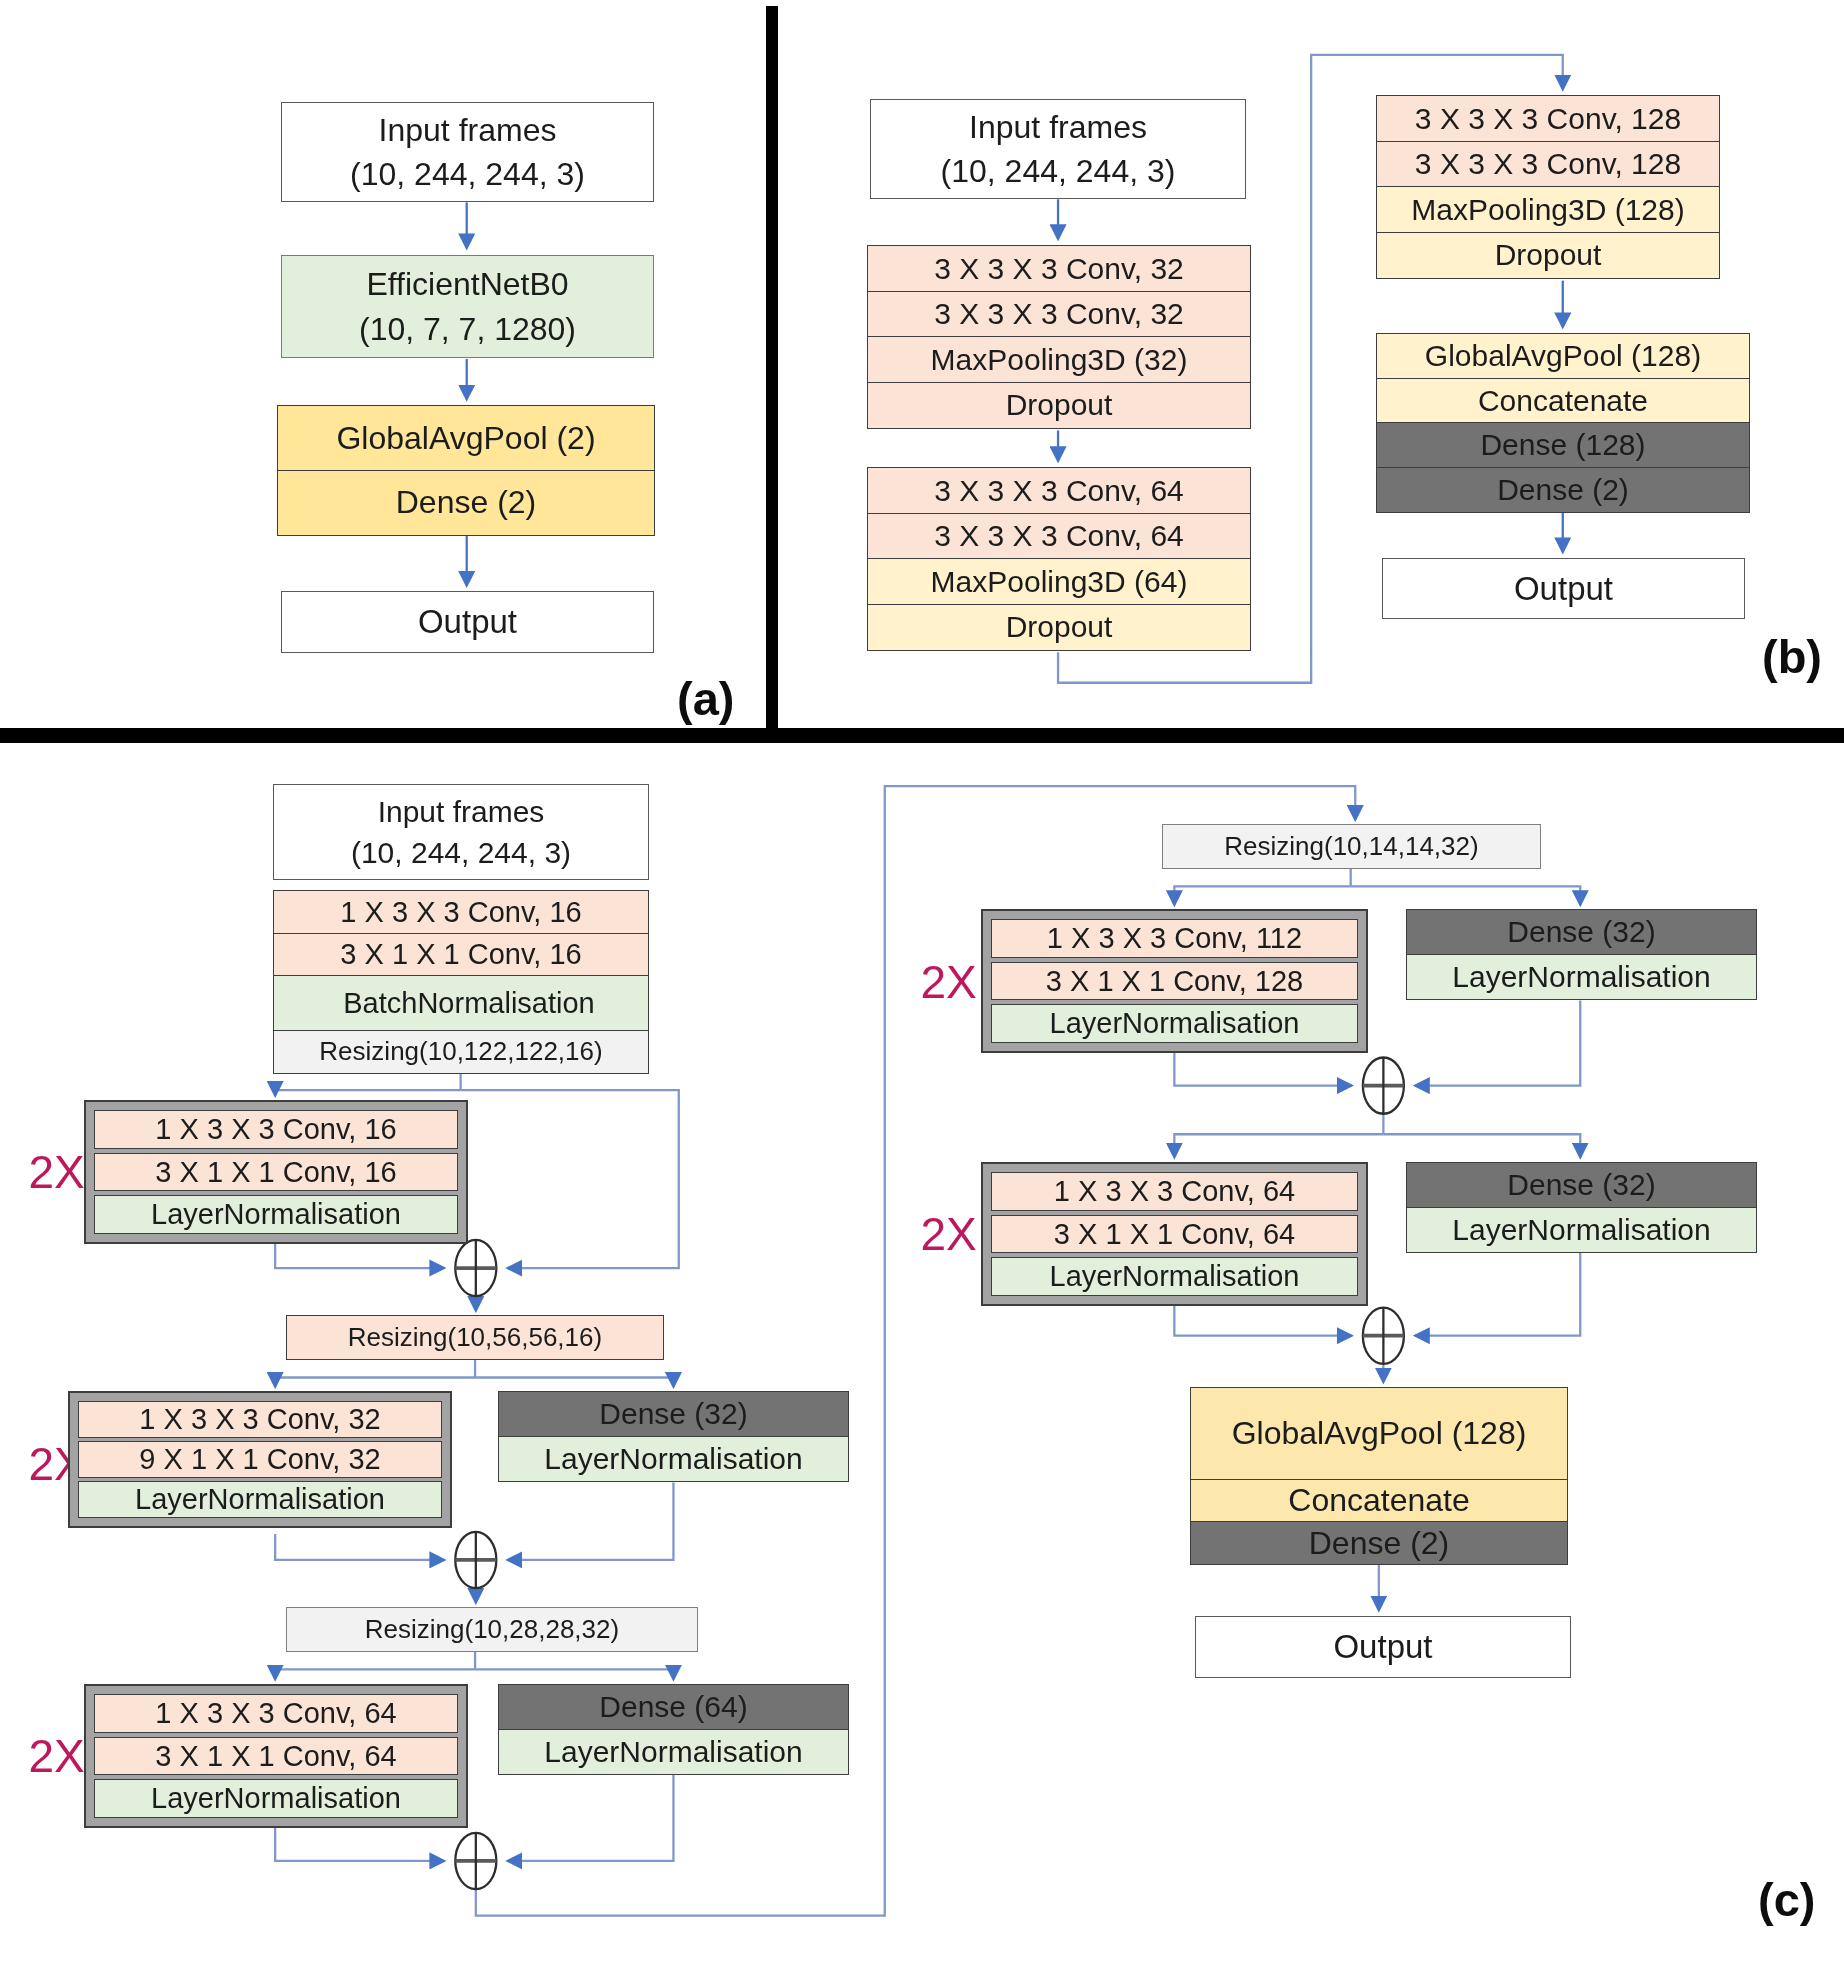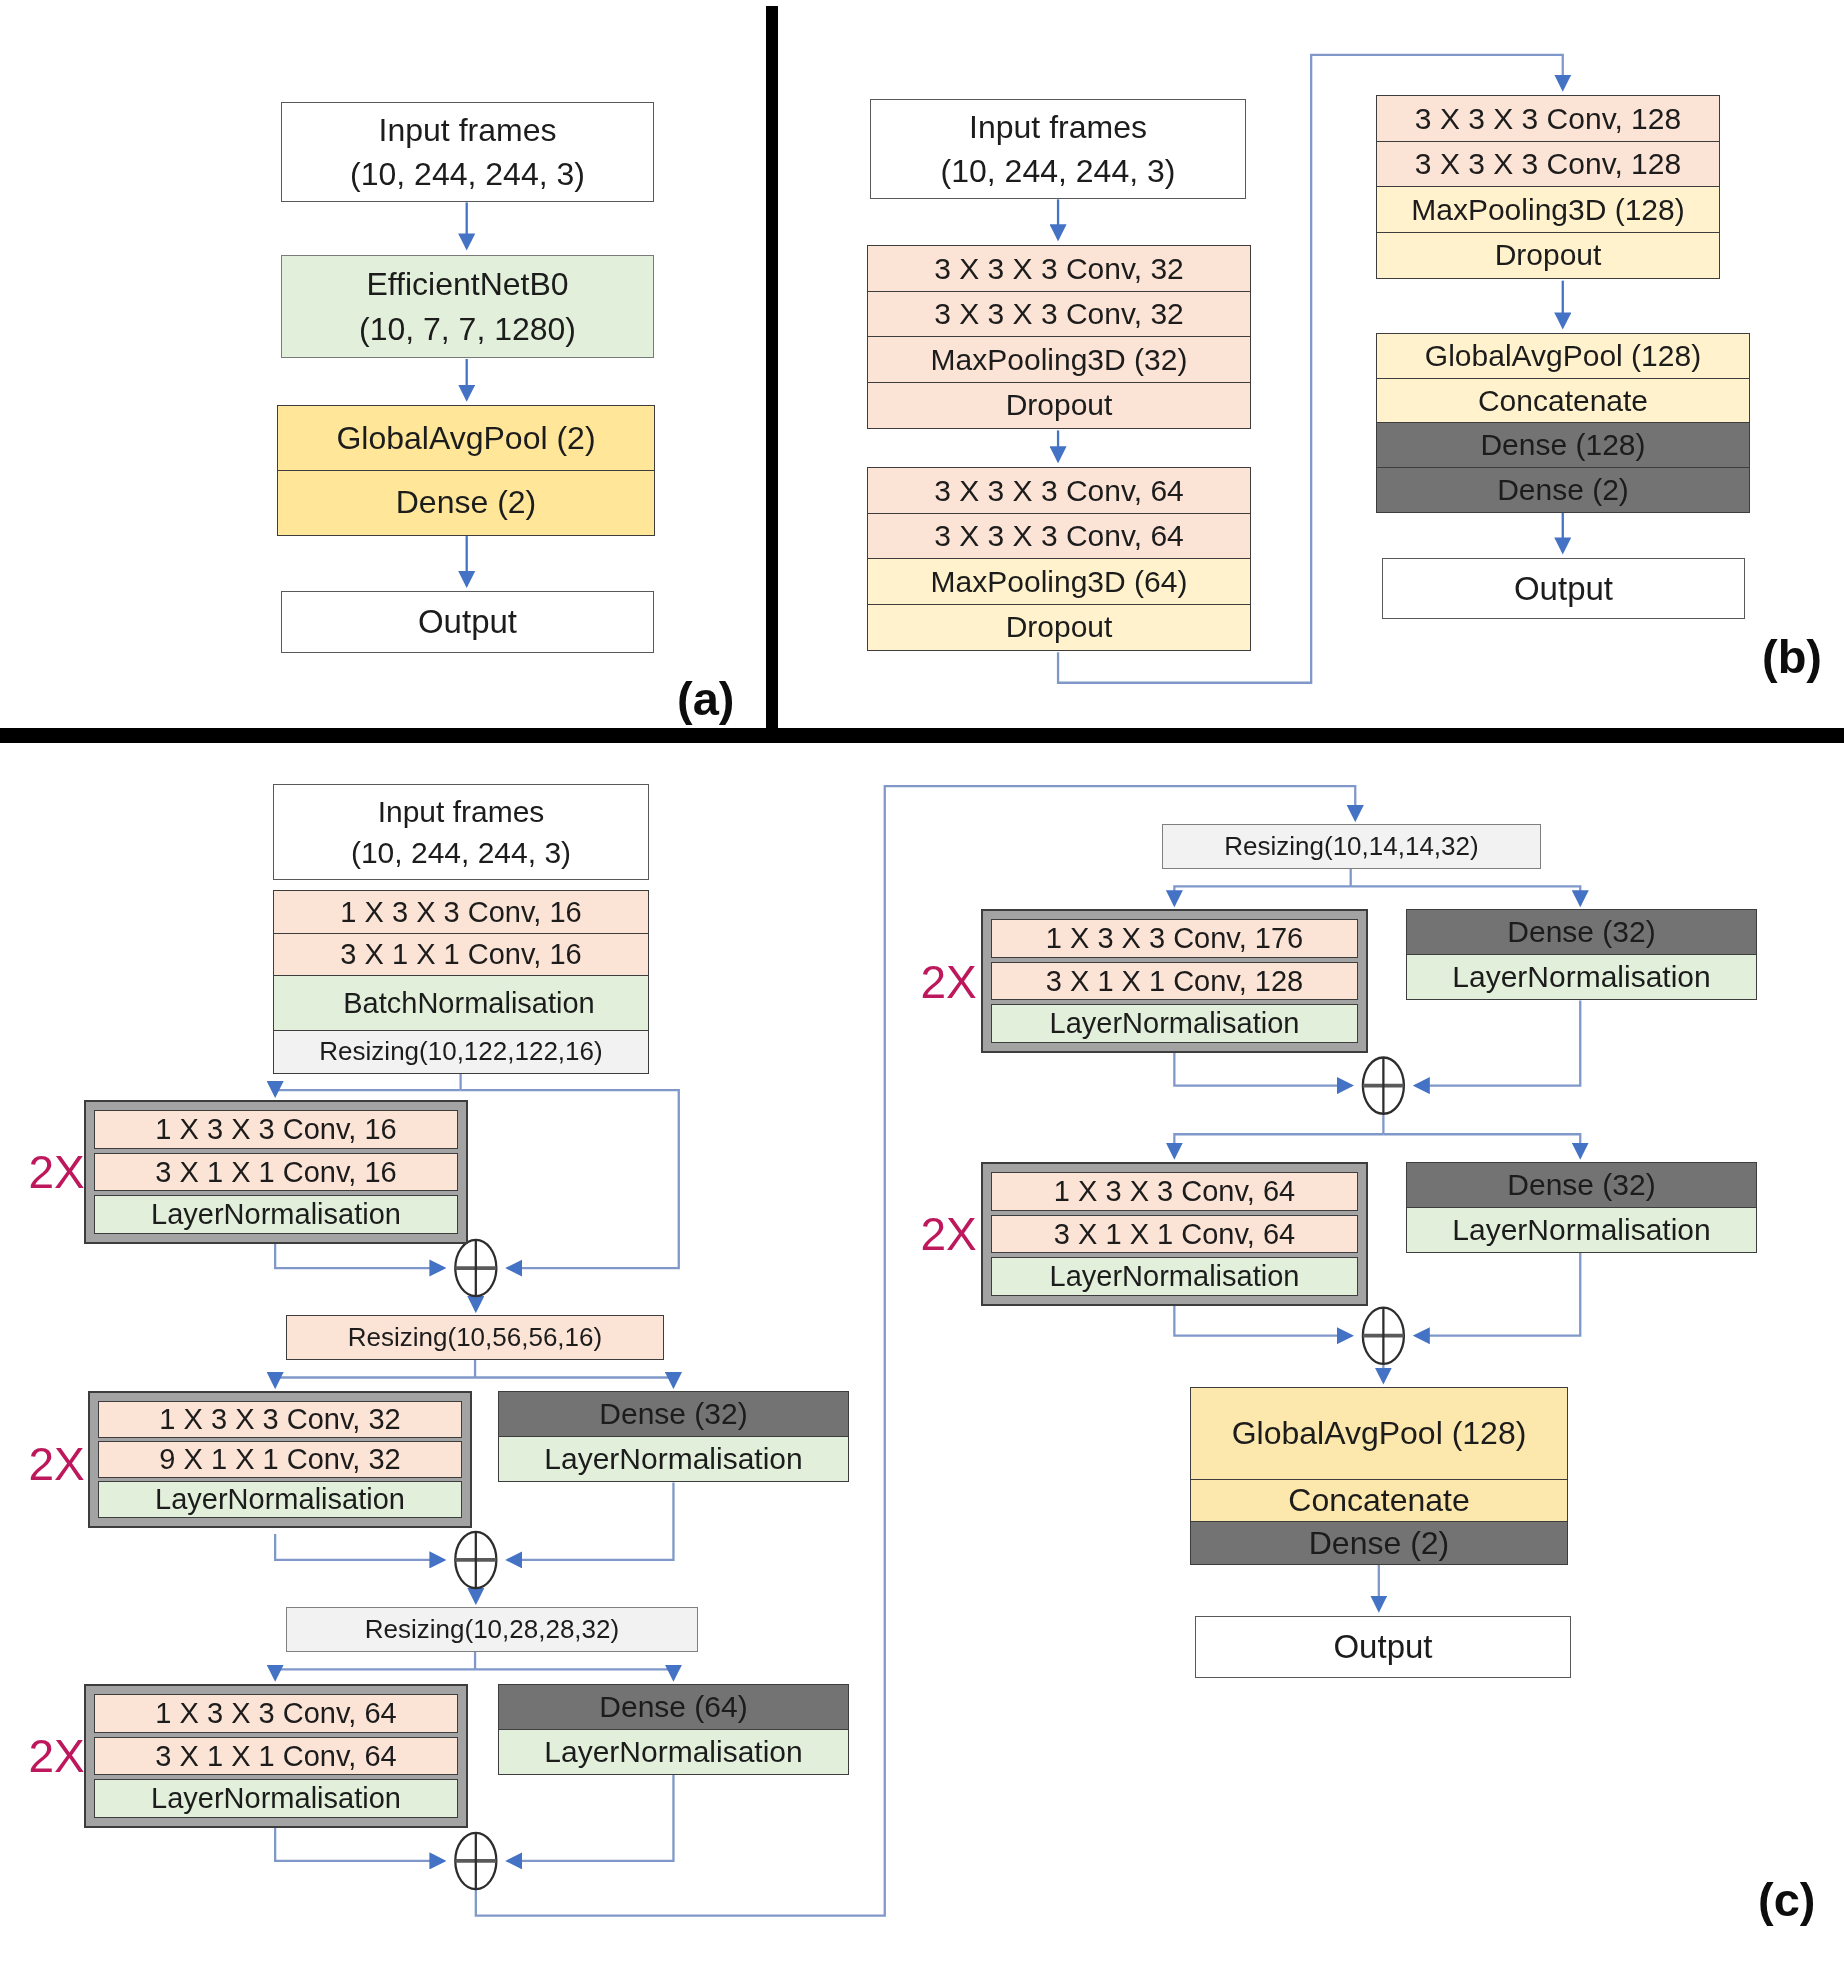--- a/index.html
+++ b/index.html
@@ -188,21 +188,21 @@
   <div class="mult" style="left:29px;top:1149px;">2X</div>
   <div class="frame" style="left:84px;top:1100px;width:384px;height:144px;">
     <div class="row peach f38">1 X 3 X 3 Conv, 16</div>
     <div class="row peach f38">3 X 1 X 1 Conv, 16</div>
     <div class="row green f38">LayerNormalisation</div>
   </div>
 
   <div class="box peach f34" style="left:286px;top:1315px;width:378px;height:45px;">Resizing(10,56,56,16)</div>
 
   <div class="mult" style="left:29px;top:1441px;">2X</div>
-  <div class="frame" style="left:88px;top:1391px;width:384px;height:137px;">
+  <div class="frame" style="left:68px;top:1391px;width:384px;height:137px;">
     <div class="row peach f38">1 X 3 X 3 Conv, 32</div>
     <div class="row peach f38">9 X 1 X 1 Conv, 32</div>
     <div class="row green f38">LayerNormalisation</div>
   </div>
   <div class="stack" style="left:498px;top:1391px;width:351px;">
     <div class="row blue f40" style="height:46px;">Dense (32)</div>
     <div class="row green f40" style="height:46px;">LayerNormalisation</div>
   </div>
 
   <div class="box grayf f34" style="left:286px;top:1607px;width:412px;height:45px;">Resizing(10,28,28,32)</div>
@@ -215,21 +215,21 @@
   </div>
   <div class="stack" style="left:498px;top:1684px;width:351px;">
     <div class="row blue f40" style="height:46px;">Dense (64)</div>
     <div class="row green f40" style="height:46px;">LayerNormalisation</div>
   </div>
 
   <div class="box grayf f34" style="left:1162px;top:824px;width:379px;height:45px;">Resizing(10,14,14,32)</div>
 
   <div class="mult" style="left:921px;top:959px;">2X</div>
   <div class="frame" style="left:981px;top:909px;width:387px;height:144px;">
-    <div class="row peach f38">1 X 3 X 3 Conv, 176</div>
+    <div class="row peach f38">1 X 3 X 3 Conv, 112</div>
     <div class="row peach f38">3 X 1 X 1 Conv, 128</div>
     <div class="row green f38">LayerNormalisation</div>
   </div>
   <div class="stack" style="left:1406px;top:909px;width:351px;">
     <div class="row blue f40" style="height:46px;">Dense (32)</div>
     <div class="row green f40" style="height:46px;">LayerNormalisation</div>
   </div>
 
   <div class="mult" style="left:921px;top:1211px;">2X</div>
   <div class="frame" style="left:981px;top:1162px;width:387px;height:144px;">

